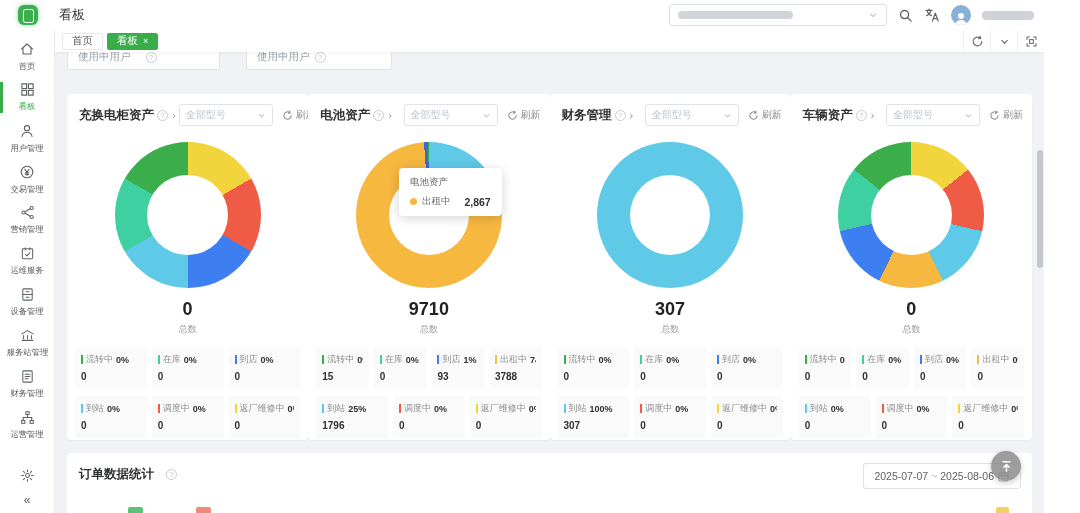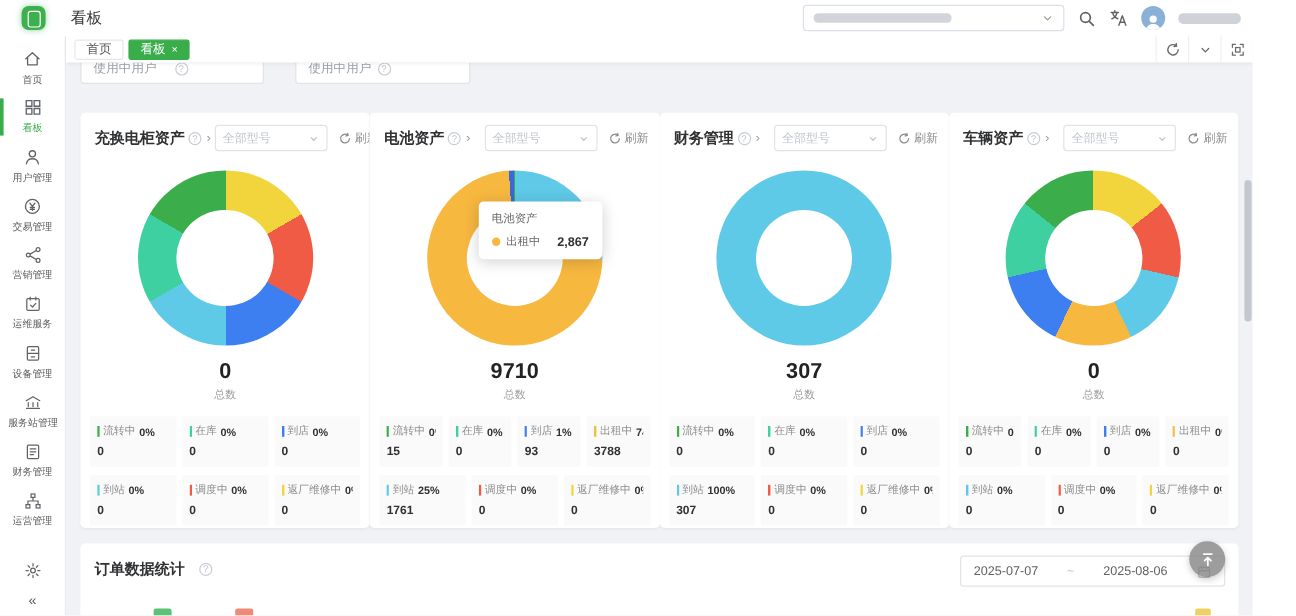--- a/index.html
+++ b/index.html
@@ -72,21 +72,21 @@
   .stat { flex:1; background:#fafafa; padding:6px 6px 7px; min-width:0; }
   .stat-top { display:flex; align-items:center; gap:3px; white-space:nowrap; overflow:hidden; }
   .stat-bar { width:2px; height:9px; flex:none; }
   .stat-name { font-size:9px; color:#8c8c8c; }
   .stat-pct { font-size:9px; font-weight:bold; color:#303133; }
   .stat-val { font-size:10px; font-weight:bold; color:#303133; margin-top:5px; }
 
   .orders-card { background:#fff; border-radius:4px; margin-top:13px; height:70px; padding:13px 12px; position:relative; }
   .orders-title-row { display:flex; align-items:center; gap:12px; }
   .orders-title { font-size:12.5px; font-weight:bold; color:#303133; }
-  .date-box { position:absolute; right:11px; top:10px; height:26px; border:1px solid #e0e3e9; border-radius:3px; background:#fff; display:flex; align-items:center; gap:24px; padding:0 10px; font-size:10.5px; color:#606266;margin-left:48px; }
+  .date-box { position:absolute; right:11px; top:10px; height:26px; border:1px solid #e0e3e9; border-radius:3px; background:#fff; display:flex; align-items:center; gap:3px; padding:0 10px; font-size:10.5px; color:#606266;margin-left:48px; }
 
   .fab-top { position:absolute; left:936px; top:399px; width:30px; height:30px; border-radius:50%; background:rgba(130,130,130,.78); color:#fff; display:flex; align-items:center; justify-content:center; z-index:8; cursor:pointer; box-shadow:0 2px 6px rgba(0,0,0,.2); }
 
   .chip { position:absolute; bottom:-2px; height:8px; width:15px; border-radius:2px; }
   .chip.c-green { left:73px; background:#5cc278; }
   .chip.c-red { left:141px; background:#f08a78; }
   .chip.c-yellow { left:941px; background:#f0d062; width:13px; }
 
   .scroll-thumb { position:absolute; right:1px; top:150px; width:6px; height:118px; background:#c4c7cc; border-radius:3px; z-index:30; }
   svg { display:block; }
@@ -424,21 +424,21 @@
          <div class="stat-val">3788</div>
                   </div>
                 </div>
                 <div class="stats-row">
                   <div class="stat">
                     <div class="stat-top">
            <span class="stat-bar" style="background: rgb(95, 201, 232);"></span>
            <span class="stat-name">到站</span>
            <span class="stat-pct">25%</span>
          </div>
-         <div class="stat-val">1761</div>
+         <div class="stat-val">1796</div>
                   </div>
                   <div class="stat">
                     <div class="stat-top">
            <span class="stat-bar" style="background: rgb(240, 91, 69);"></span>
            <span class="stat-name">调度中</span>
            <span class="stat-pct">0%</span>
          </div>
          <div class="stat-val">0</div>
                   </div>
                   <div class="stat">

